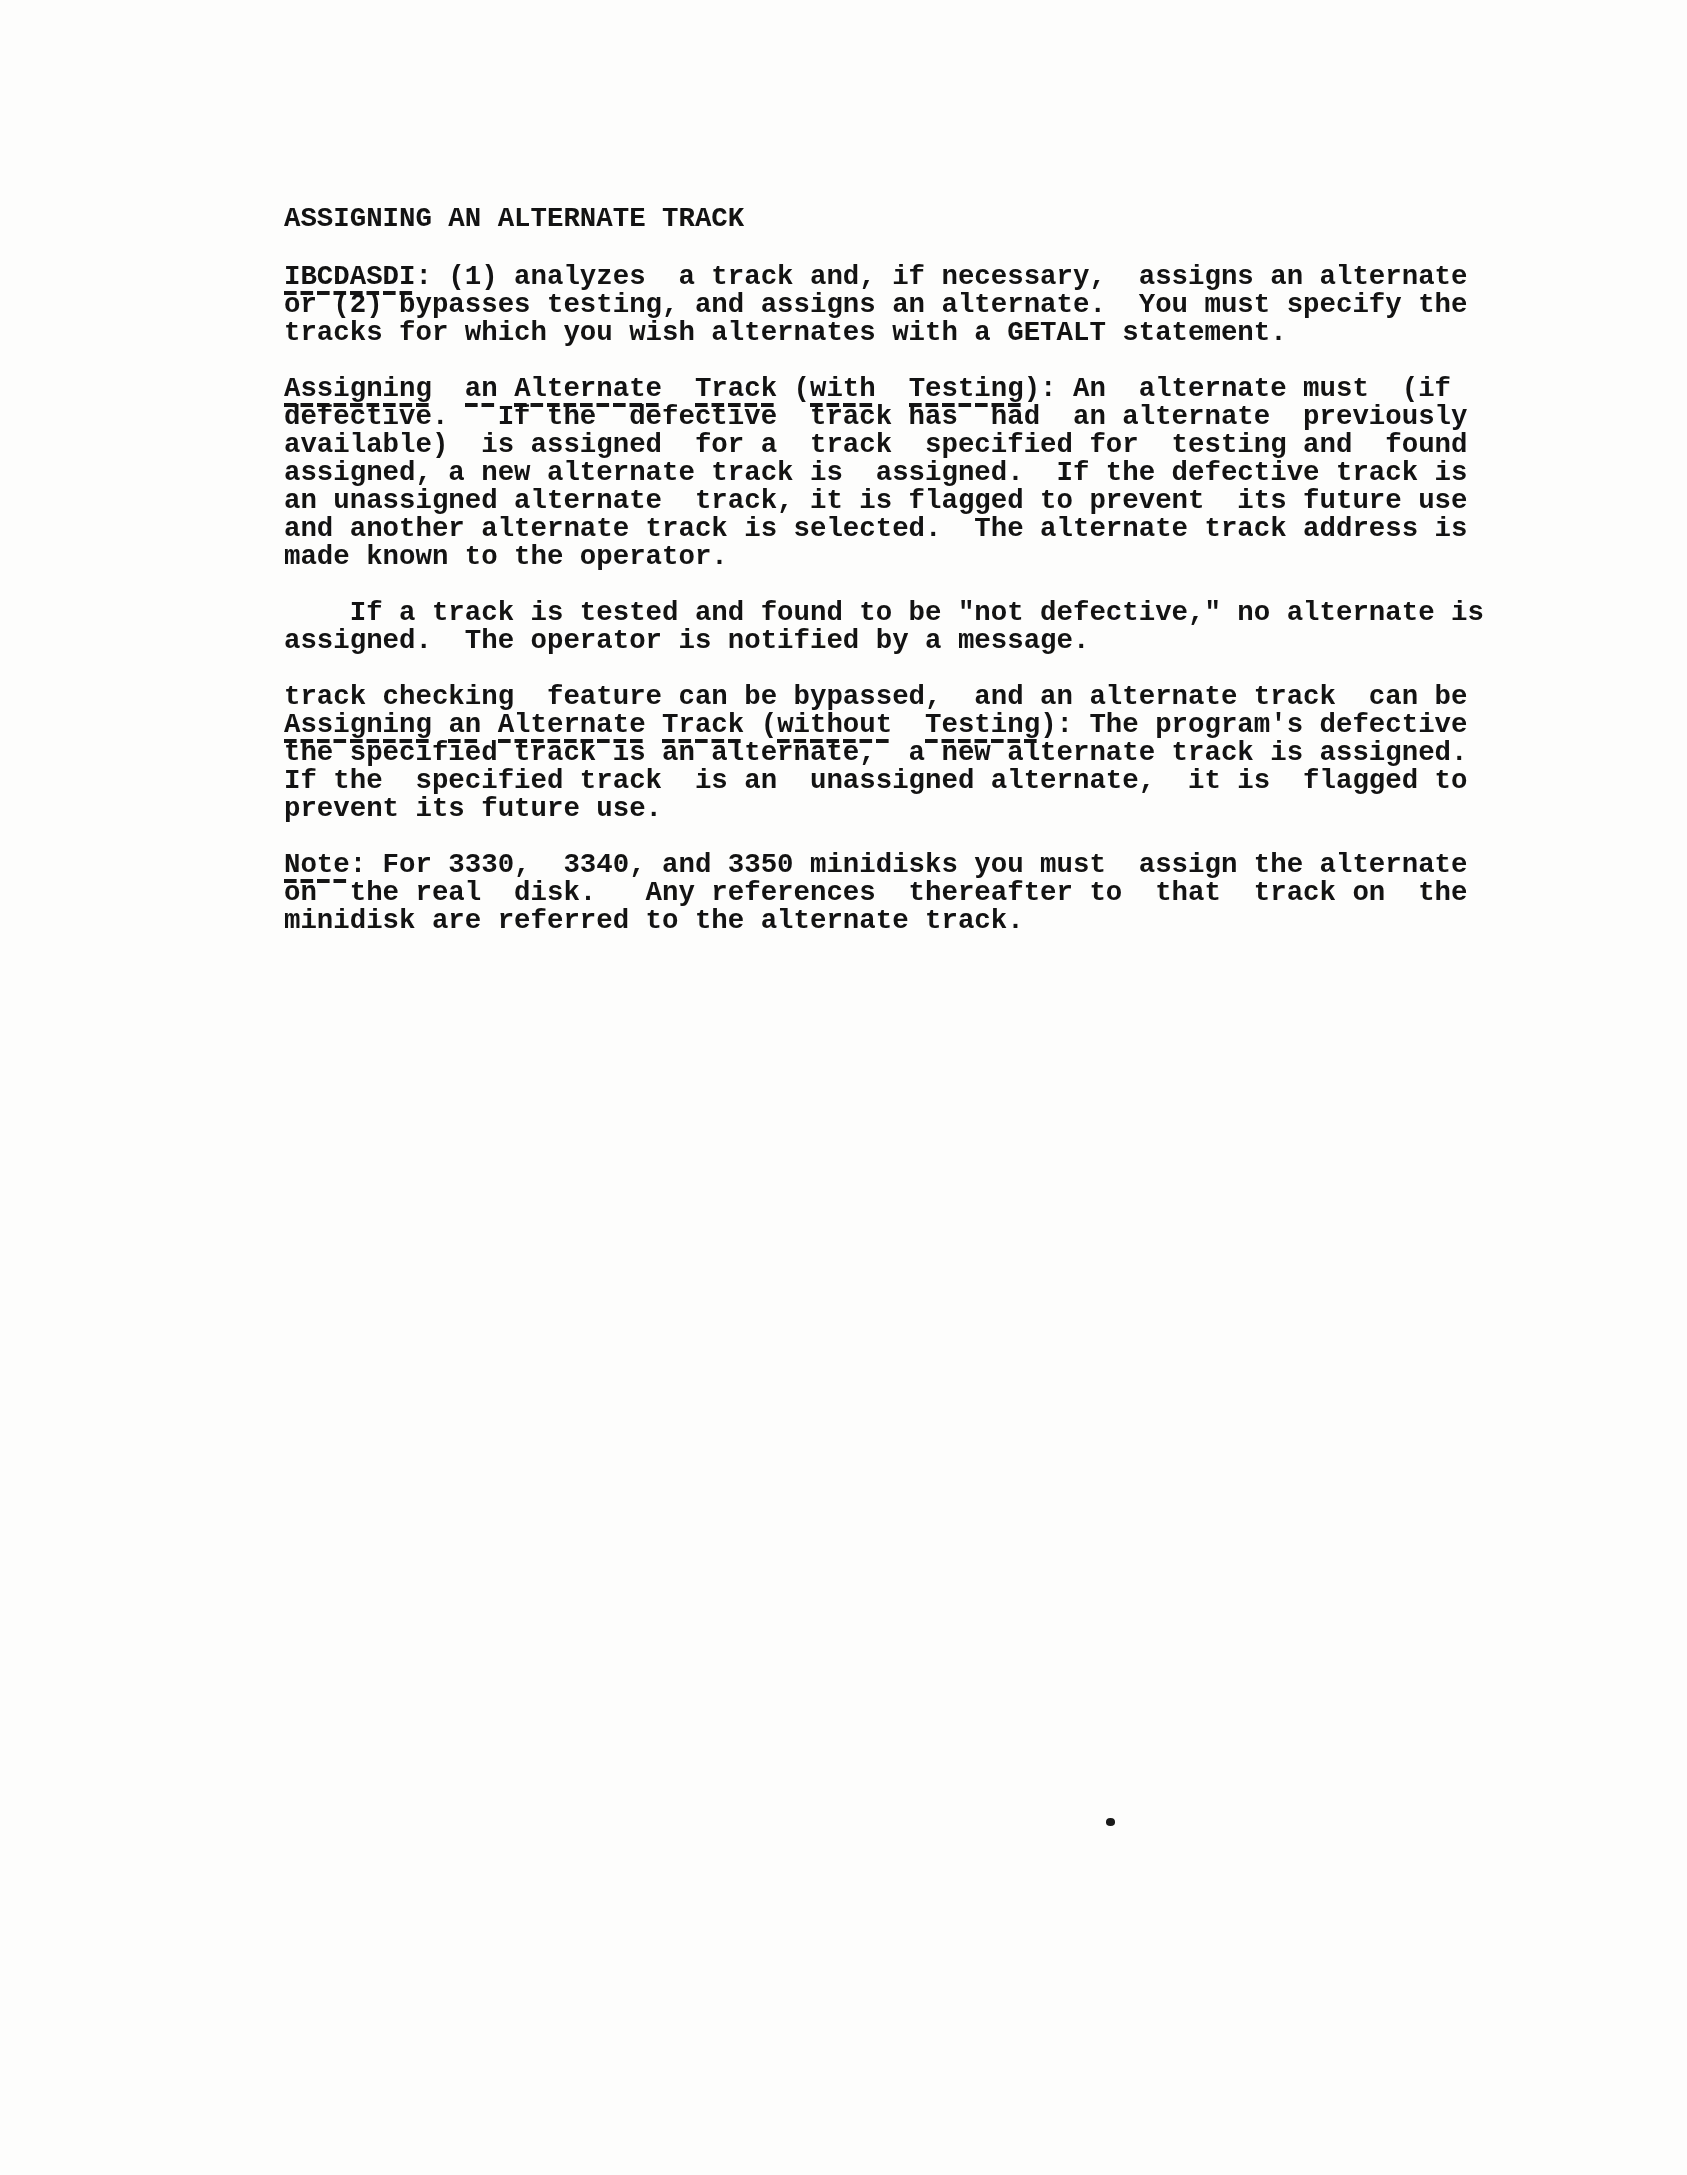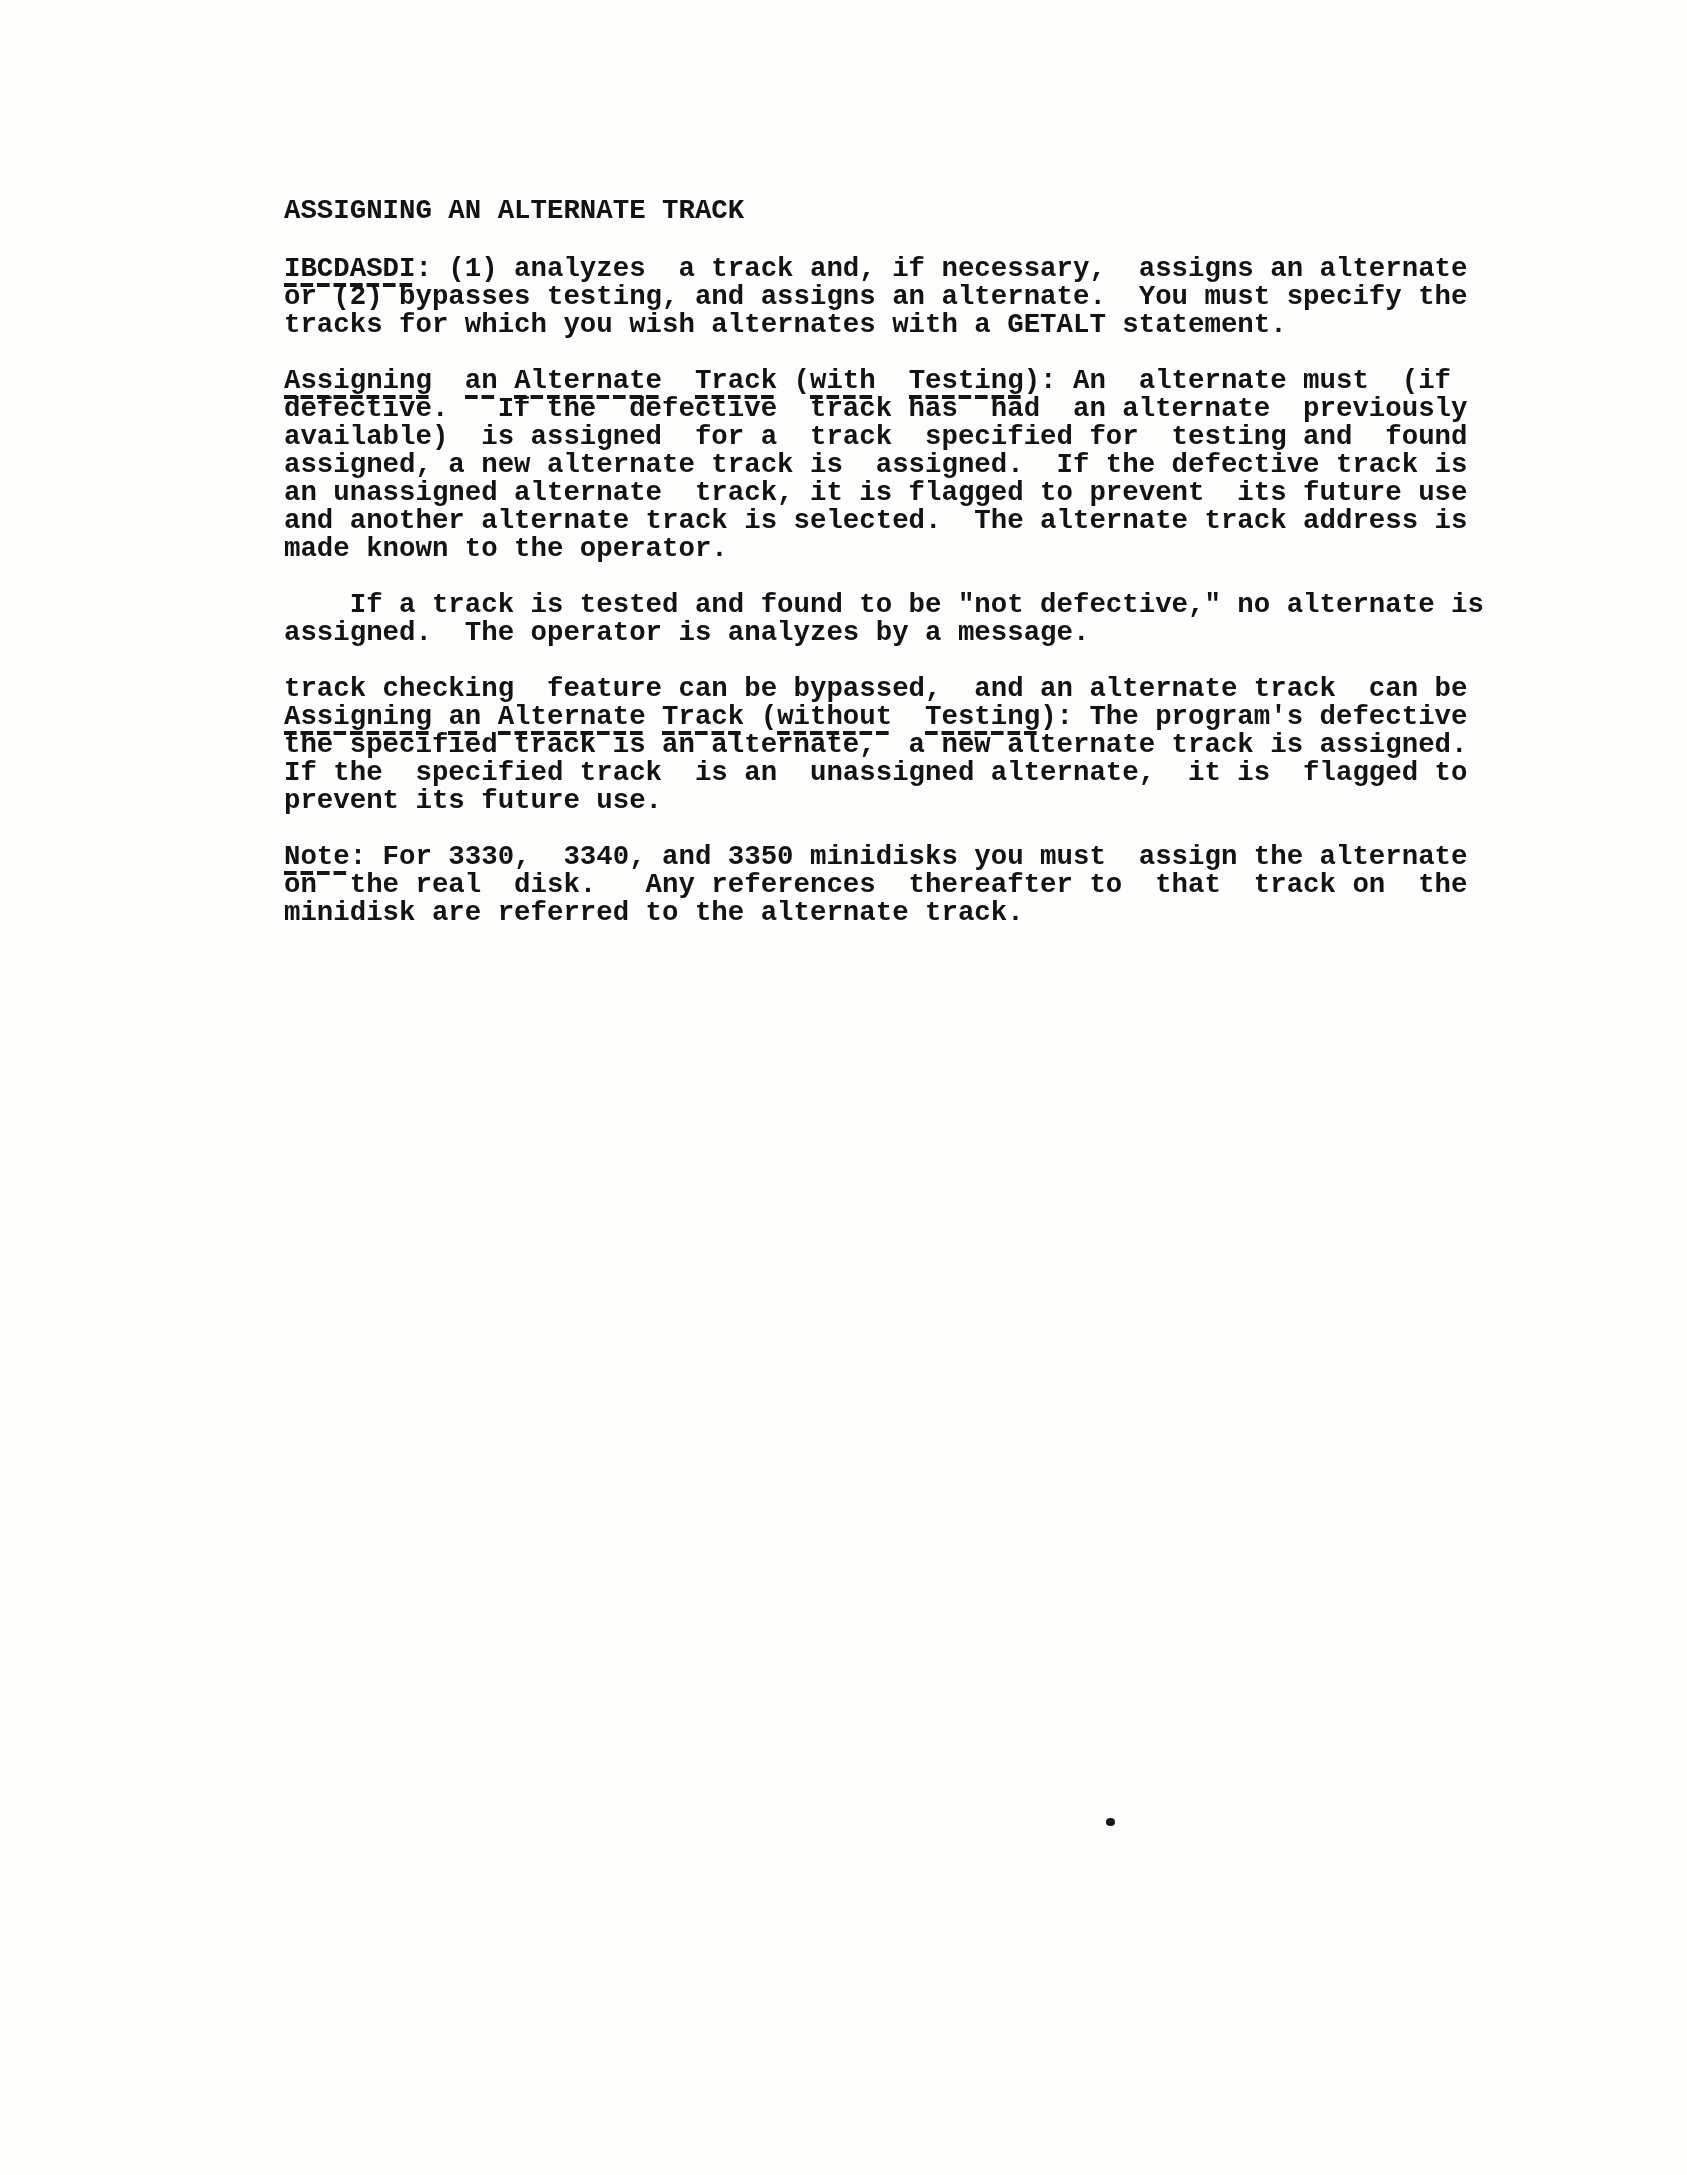--- a/index.html
+++ b/index.html
@@ -20,21 +20,21 @@
   .content {
     position: absolute;
     left: 284px;
     top: 197px;
     width: 1211px;
   }
   .heading {
     font-size: 27.4px;
     line-height: 28px;
     white-space: pre;
-    margin: 0 0 30px 0;
+    margin: 8px 0 30px 0;
   }
   .para {
     margin: 0 0 28px 0;
   }
   .line {
     font-size: 27.4px;
     line-height: 28px;
     white-space: pre;
   }
   
@@ -82,21 +82,21 @@
           <div class="line"><span class="u">Assigning</span><span>  </span><span class="u">an</span><span> </span><span class="u">Alternate</span><span>  </span><span class="u">Track</span><span> (</span><span class="u">with</span><span>  </span><span class="u">Testing</span><span>): An  alternate must  (if</span></div>
           <div class="line"><span>defective.   If the  defective  track has  had  an alternate  previously</span></div>
           <div class="line"><span>available)  is assigned  for a  track  specified for  testing and  found</span></div>
           <div class="line"><span>assigned, a new alternate track is  assigned.  If the defective track is</span></div>
           <div class="line"><span>an unassigned alternate  track, it is flagged to prevent  its future use</span></div>
           <div class="line"><span>and another alternate track is selected.  The alternate track address is</span></div>
           <div class="line"><span>made known to the operator.</span></div>
         </div>
         <div class="para">
           <div class="line"><span>    If a track is tested and found to be "not defective," no alternate is</span></div>
-          <div class="line"><span>assigned.  The operator is analyzes by a message.</span></div>
+          <div class="line"><span>assigned.  The operator is notified by a message.</span></div>
         </div>
         <div class="para">
           <div class="line"><span>track checking  feature can be bypassed,  and an alternate track  can be</span></div>
           <div class="line"><span class="u">Assigning</span><span> </span><span class="u">an</span><span> </span><span class="u">Alternate</span><span> </span><span class="u">Track</span><span> (</span><span class="u">without</span><span>  </span><span class="u">Testing</span><span>): The program's defective</span></div>
           <div class="line"><span>the specified track is an alternate,  a new alternate track is assigned.</span></div>
           <div class="line"><span>If the  specified track  is an  unassigned alternate,  it is  flagged to</span></div>
           <div class="line"><span>prevent its future use.</span></div>
         </div>
         <div class="para">
           <div class="line"><span class="u">Note</span><span>: For 3330,  3340, and 3350 minidisks you must  assign the alternate</span></div>

